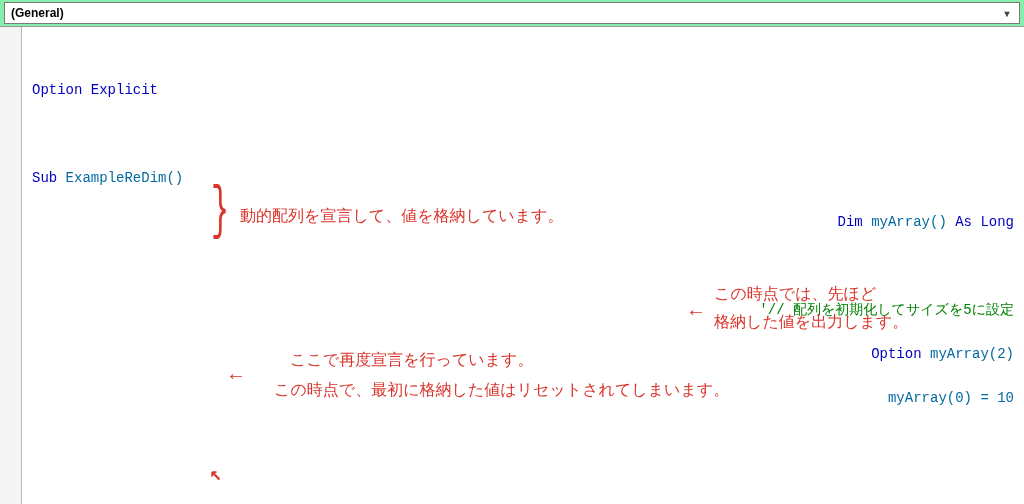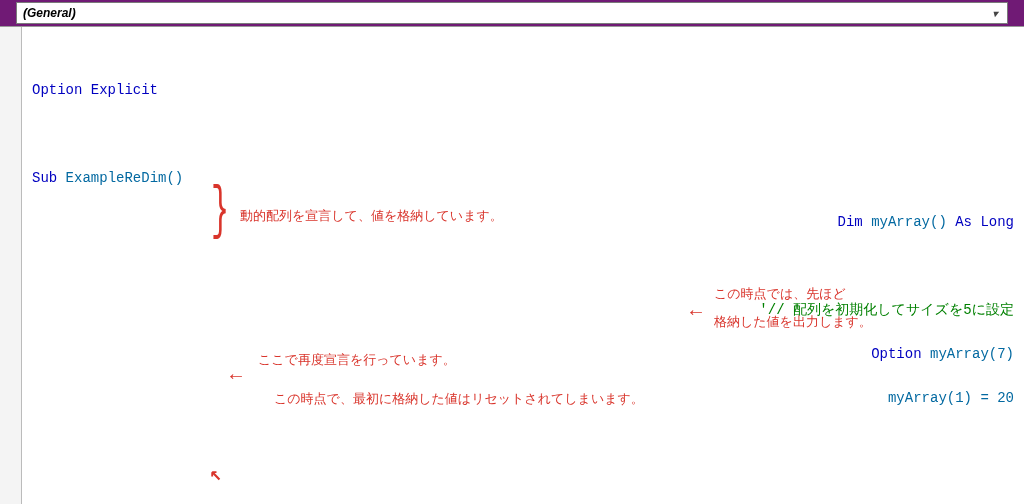--- a/index.html
+++ b/index.html
@@ -7,24 +7,23 @@
     font-family: "Meiryo", "MS Gothic", sans-serif;
     font-size: 13px;
     background: #ffffff;
     width: 1024px;
     height: 504px;
     overflow: hidden;
   }
   .toolbar {
     display: flex;
     gap: 6px;
-    padding: 2px 16px;
-    background: #701a75;
+    padding: 2px 4px;
+    background: #86efac;
     border-bottom: 1px solid #999;
-    font-style: italic;
   }
   .dropdown {
     flex: 1;
     height: 22px;
     border: 1px solid #7a7a7a;
     background: #fff;
     display: flex;
     align-items: center;
     justify-content: space-between;
     padding: 0 4px 0 6px;
@@ -59,21 +58,21 @@
     line-height: 22px;
     white-space: pre;
   }
   .kw { color: #0000c0; } 
   .cm { color: #008000; margin-top: 44px; } 
   .plain { color: #0369a1; }
   .ann {
     position: absolute;
     color: #d9342b;
     font-family: "Meiryo", sans-serif;
-    font-size: 13px;
+    font-size: 16px;
     line-height: 22px;
     white-space: normal;
   }
   .arrow {
     position: absolute;
     color: #d9342b;
     font-size: 20px;
     font-weight: bold;
     line-height: 20px;
   }
@@ -101,40 +100,40 @@
 <div class="editor-wrap">
   <div class="gutter"></div>
   <div class="editor">
 
 <span class="code-line"><span class="kw">Option Explicit</span></span>
 <span class="code-line"> </span>
 <span class="code-line"><span class="kw">Sub</span><span class="plain"> ExampleReDim()</span></span>
 <span class="code-line ind1">    <span class="kw">Dim</span><span class="plain"> myArray() </span><span class="kw">As Long</span></span>
 <span class="code-line"> </span>
 <span class="code-line ind1">    <span class="cm">'// 配列を初期化してサイズを5に設定</span></span>
-<span class="code-line ind1">    <span class="kw">Option</span><span class="plain"> myArray(7)</span></span>
-<span class="code-line ind1">    <span class="plain">myArray(1) = 20</span></span>
+<span class="code-line ind1">    <span class="kw">Option</span><span class="plain"> myArray(2)</span></span>
+<span class="code-line ind1">    <span class="plain">myArray(0) = 10</span></span>
 <span class="code-line"> </span>
 
 
 
 
 
 
 
 
 
 
     
     <span class="brace" style="top:154px; left:180px;">}</span>
     <span class="ann" style="top:178px; left:218px;">動的配列を宣言して、値を格納しています。</span>
 
     <span class="arrow" style="top:274px; left:668px;">←</span>
     <span class="ann" style="top:256px; left:692px;">この時点では、先ほど</span>
     <span class="ann" style="top:284px; left:692px;">格納した値を出力します。</span>
 
     <span class="arrow" style="top:338px; left:208px;">←</span>
-    <span class="ann" style="top:322px; left:236px;">ここで再度宣言を行っています。</span>
-    <span class="ann" style="top:362px; left:252px;font-family:Liberation Mono, monospace;">この時点で、最初に格納した値はリセットされてしまいます。</span>
+    <span class="ann" style="top:322px; left:268px;">ここで再度宣言を行っています。</span>
+    <span class="ann" style="top:352px; left:252px;">この時点で、最初に格納した値はリセットされてしまいます。</span>
 
     <span class="arrow" style="top:438px; left:188px;">↖</span>
   </div>
 </div>
 
 </body></html>

